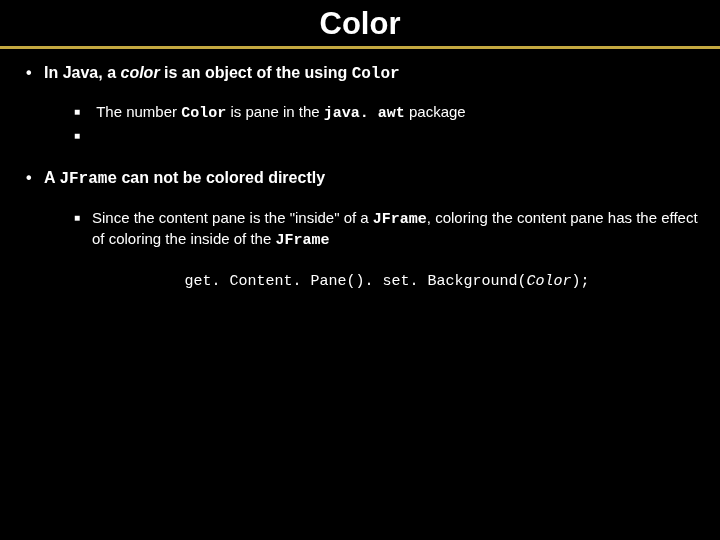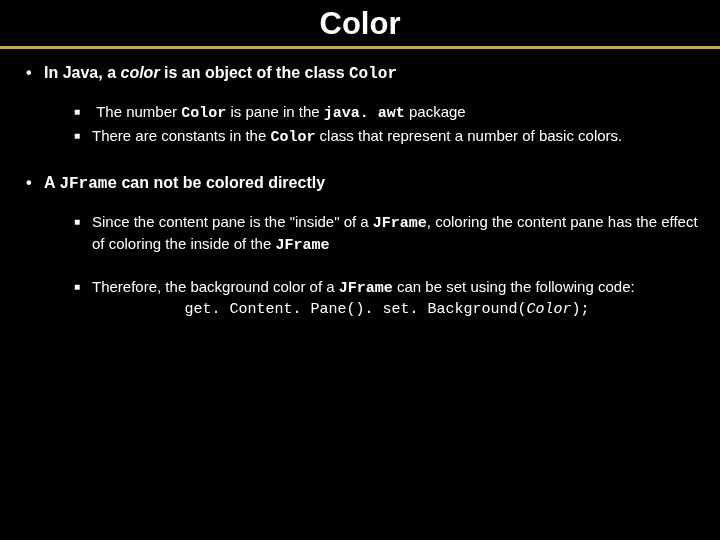--- a/index.html
+++ b/index.html
@@ -75,61 +75,52 @@
 
 <div class="slide">
   <div class="title">Color</div>
 
   <div class="content">
 
     <div class="lvl1-points">
       <div class="lvl1">
         <span class="dot"></span>
         <span>
-          <span>In Java, a </span><span class="ital">color</span><span> is an object of the class </span><span class="code">Color</span>
+          <span>In Java, a </span><span class="ital">color</span><span> is an object of the using </span><span class="code">Color</span>
         </span>
       </div>
 
       <div class="lvl2-wrap">
         <div class="lvl2">
           <span class="sq"></span>
           <span>
             &nbsp;<span>The number </span><span class="code">Color</span><span> is pane in the </span><span class="code">java. awt</span><span> package</span>
           </span>
         </div>
         <div class="lvl2">
           <span class="sq"></span>
-          <span>
-            <span>There are constants in the </span><span class="code">Color</span><span> class that represent a number of basic colors.</span>
-          </span>
         </div>
       </div>
     </div>
 
     <div class="lvl1-points">
       <div class="lvl1" style="margin-bottom:18px">
         <span class="dot"></span>
         <span>
           <span>A </span><span class="code">JFrame</span><span> can not be colored directly</span>
         </span>
       </div>
 
       <div class="lvl2-wrap" style="padding-bottom:0">
         <div class="lvl2 big-gap">
           <span class="sq"></span>
           <span>
             <span>Since the content pane is the "inside" of a </span><span class="code">JFrame</span><span>, coloring the content pane has the effect of coloring the inside of the </span><span class="code">JFrame</span>
           </span>
         </div>
-        <div class="lvl2">
-          <span class="sq"></span>
-          <span>
-            <span>Therefore, the background color of a </span><span class="code">JFrame</span><span> can be set using the following code:</span>
-          </span>
-        </div>
         <div class="codeline">
           <span>get. Content. Pane(). set. Background(</span><span class="ital">Color</span><span>);</span>
         </div>
       </div>
     </div>
 
   </div>
 </div>
 
 </body></html>

